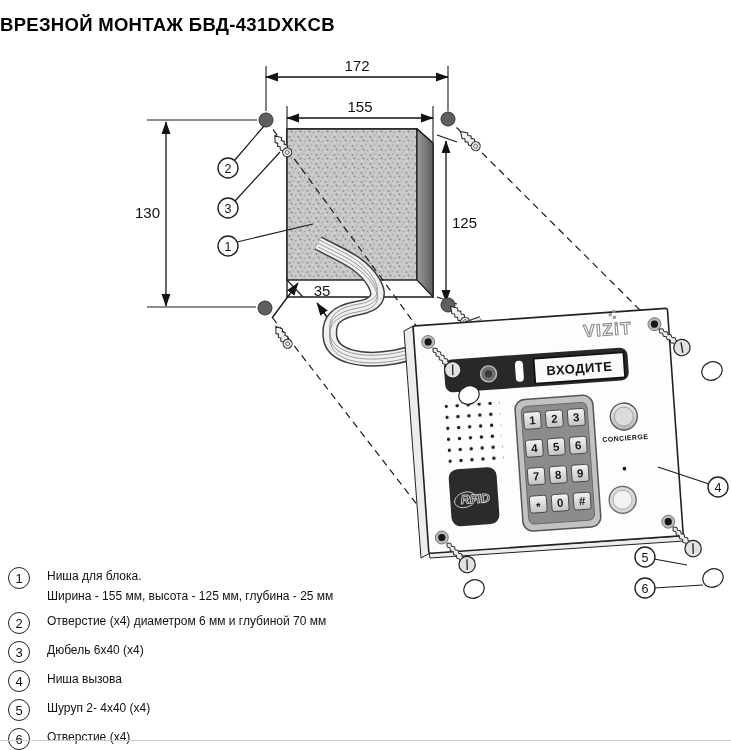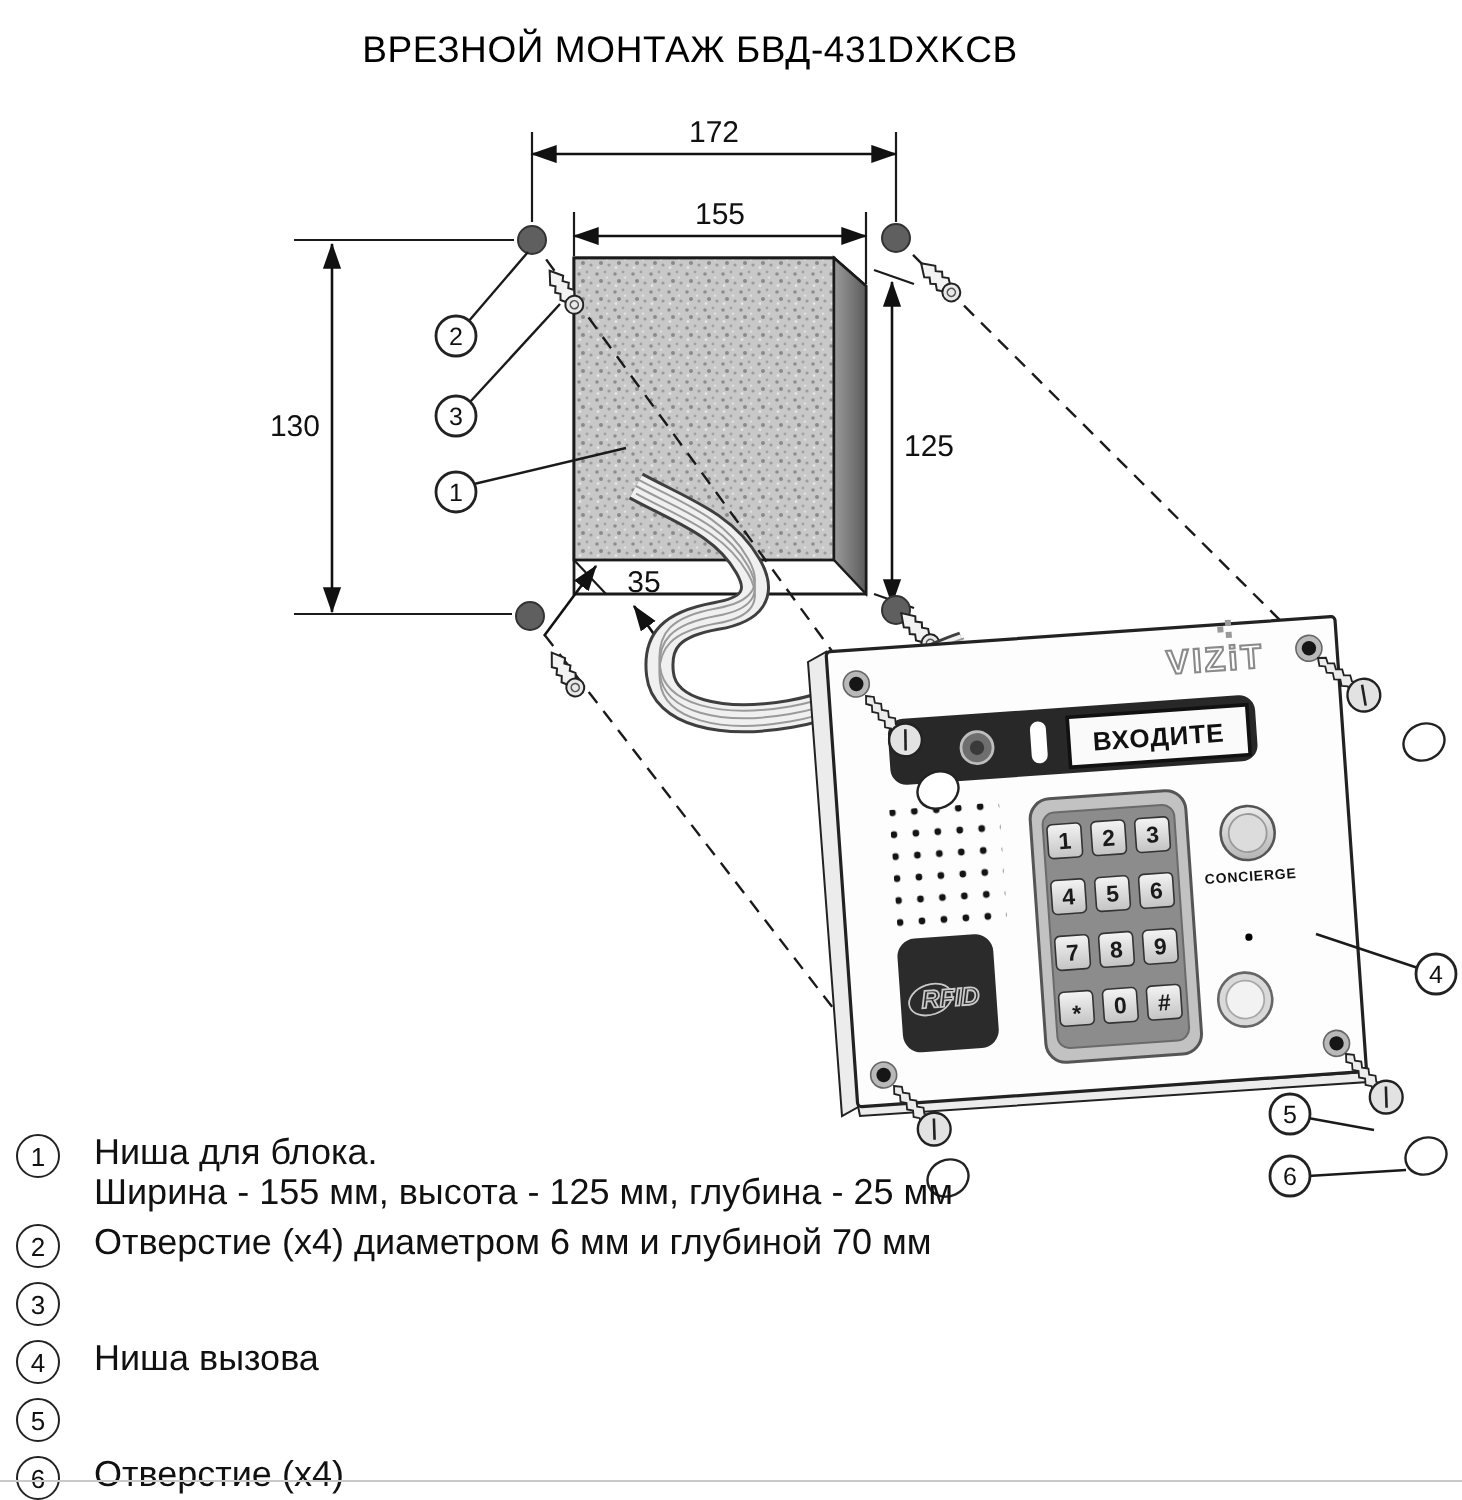--- a/index.html
+++ b/index.html
@@ -1,33 +1,33 @@
 <!DOCTYPE html>
 <html><head>
 <meta charset="utf-8">
 <style>
   html,body{margin:0;padding:0;background:#fff;}
   .page{
     position:relative;width:731px;height:750px;background:#ffffff;
     font-family:"Liberation Sans", sans-serif;color:#111;overflow:hidden;
   }
   .title{
-    position:absolute;top:14px;left:0;width:690px;text-align:center;
-    font-size:18.5px;font-weight:normal;letter-spacing:.3px;color:#000;margin:0;
+    position:absolute;top:14px;left:0;width:690px;
+    font-size:18.5px;font-weight:bold;letter-spacing:.3px;color:#000;margin:0;
   }
   svg.diagram{position:absolute;top:0;left:0;}
   .legend{position:absolute;left:8px;top:566px;width:560px;}
   .legend-row{display:flex;align-items:flex-start;margin-bottom:6px;}
   .legend-row.tall{margin-bottom:5px;}
   .lnum{
     flex:0 0 auto;width:20px;height:20px;border:1.5px solid #222;border-radius:50%;
     display:flex;align-items:center;justify-content:center;
     font-size:13px;line-height:1;margin-right:17px;margin-top:1px;background:#fff;
   }
-  .ltext{font-size:18px;line-height:20px;}
+  .ltext{font-size:12px;line-height:20px;}
   .ltext b{font-weight:normal;}
   .bottom-rule{position:absolute;left:0;top:740px;width:731px;height:0;border-top:1px solid #c9c9c9;}
 </style>
 </head>
 <body>
 
 <div class="page">
 
   <h1 class="title">ВРЕЗНОЙ МОНТАЖ БВД-431DXKCB</h1>
 
@@ -296,27 +296,29 @@
       <span class="lnum">1</span>
       <span class="ltext"><span>Ниша для блока.</span><br>
         <span>Ширина - 155 мм, высота - 125 мм, глубина - 25 мм</span></span>
     </div>
     <div class="legend-row">
       <span class="lnum">2</span>
       <span class="ltext"><span>Отверстие (</span><b>x4</b><span>) диаметром 6 мм и глубиной 70 мм</span></span>
     </div>
     <div class="legend-row">
       <span class="lnum">3</span>
+      <span class="ltext"><span>Дюбель 6x40 (</span><b>x4</b><span>)</span></span>
     </div>
     <div class="legend-row">
       <span class="lnum">4</span>
       <span class="ltext"><span>Ниша вызова</span></span>
     </div>
     <div class="legend-row">
       <span class="lnum">5</span>
+      <span class="ltext"><span>Шуруп 2- 4x40 (</span><b>x4</b><span>)</span></span>
     </div>
     <div class="legend-row">
       <span class="lnum">6</span>
       <span class="ltext"><span>Отверстие (</span><b>x4</b><span>)</span></span>
     </div>
   </div>
 
   <div class="bottom-rule"></div>
 </div>
 

